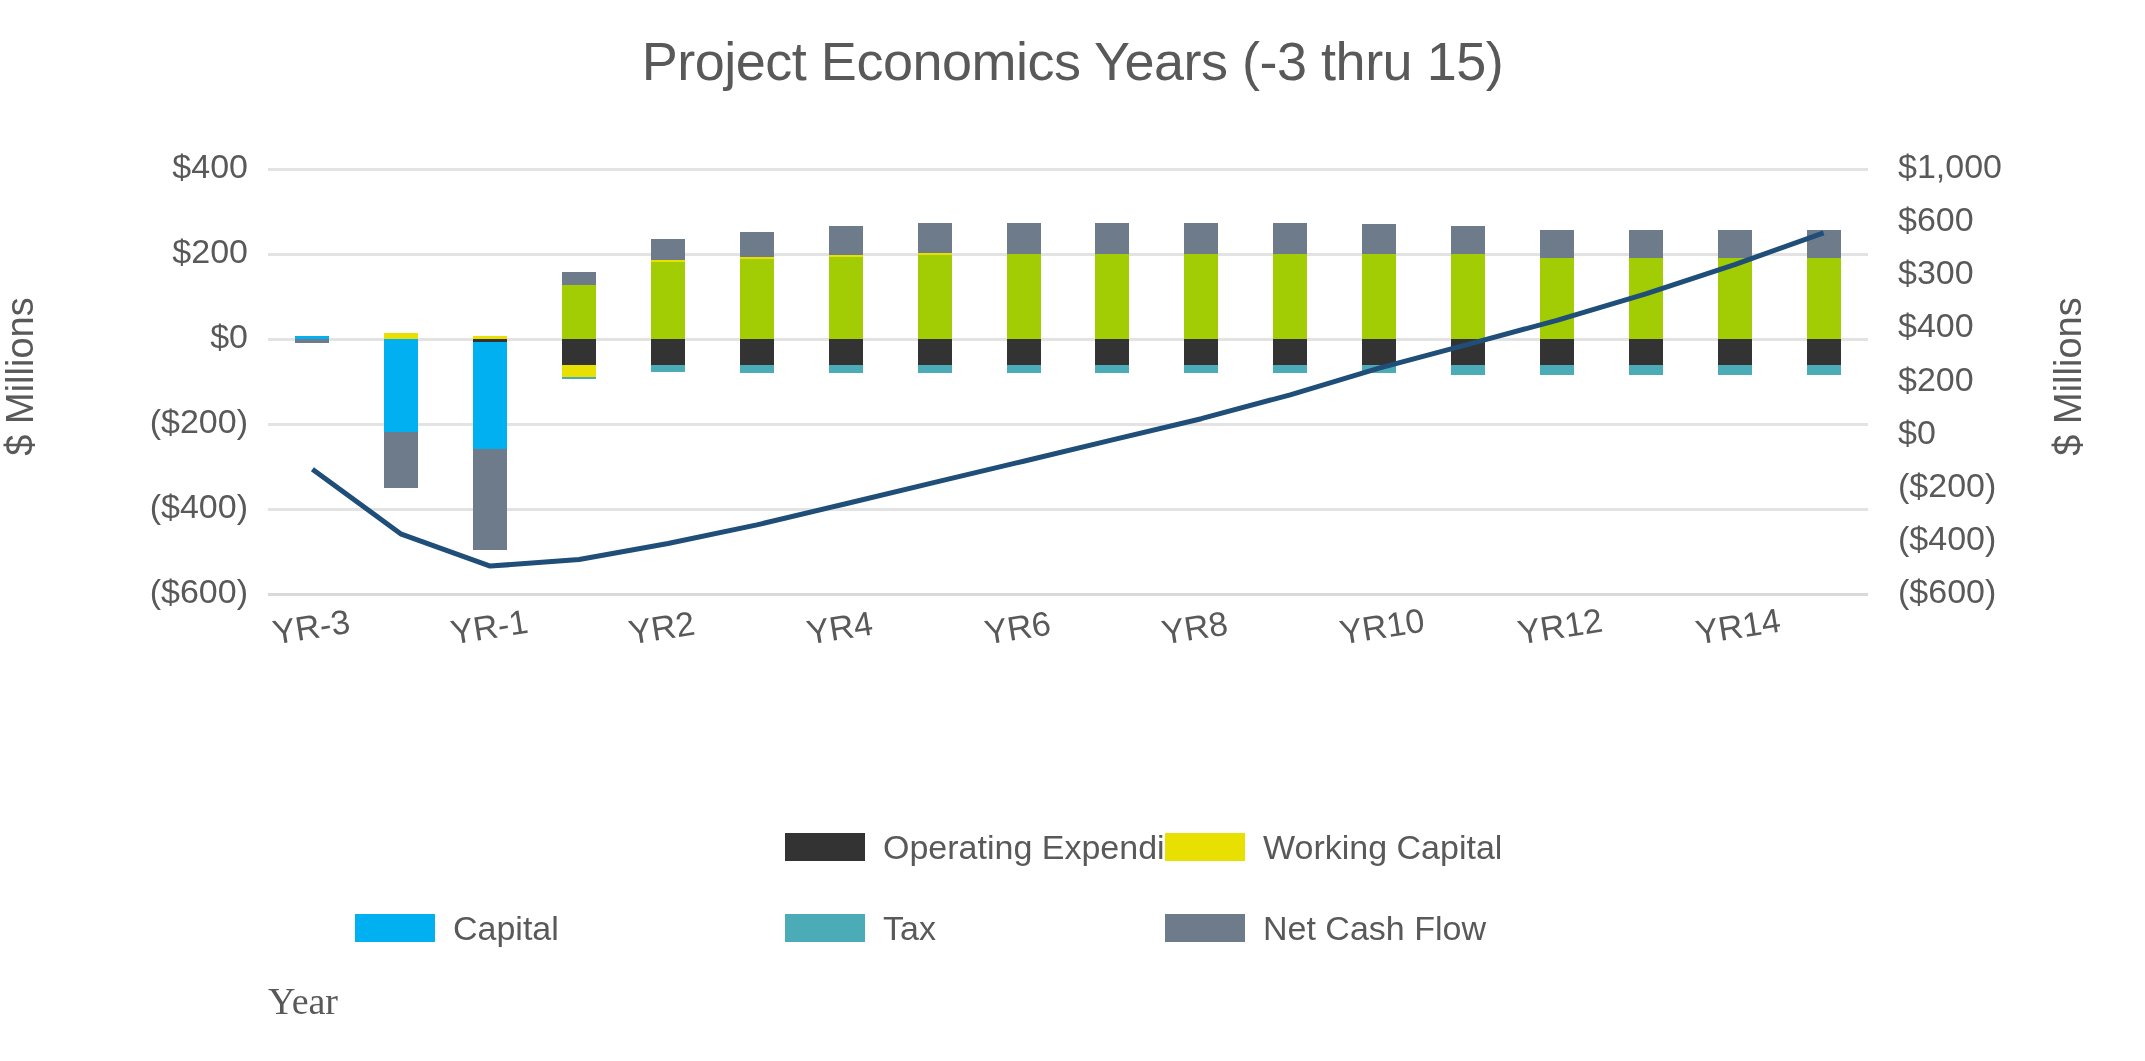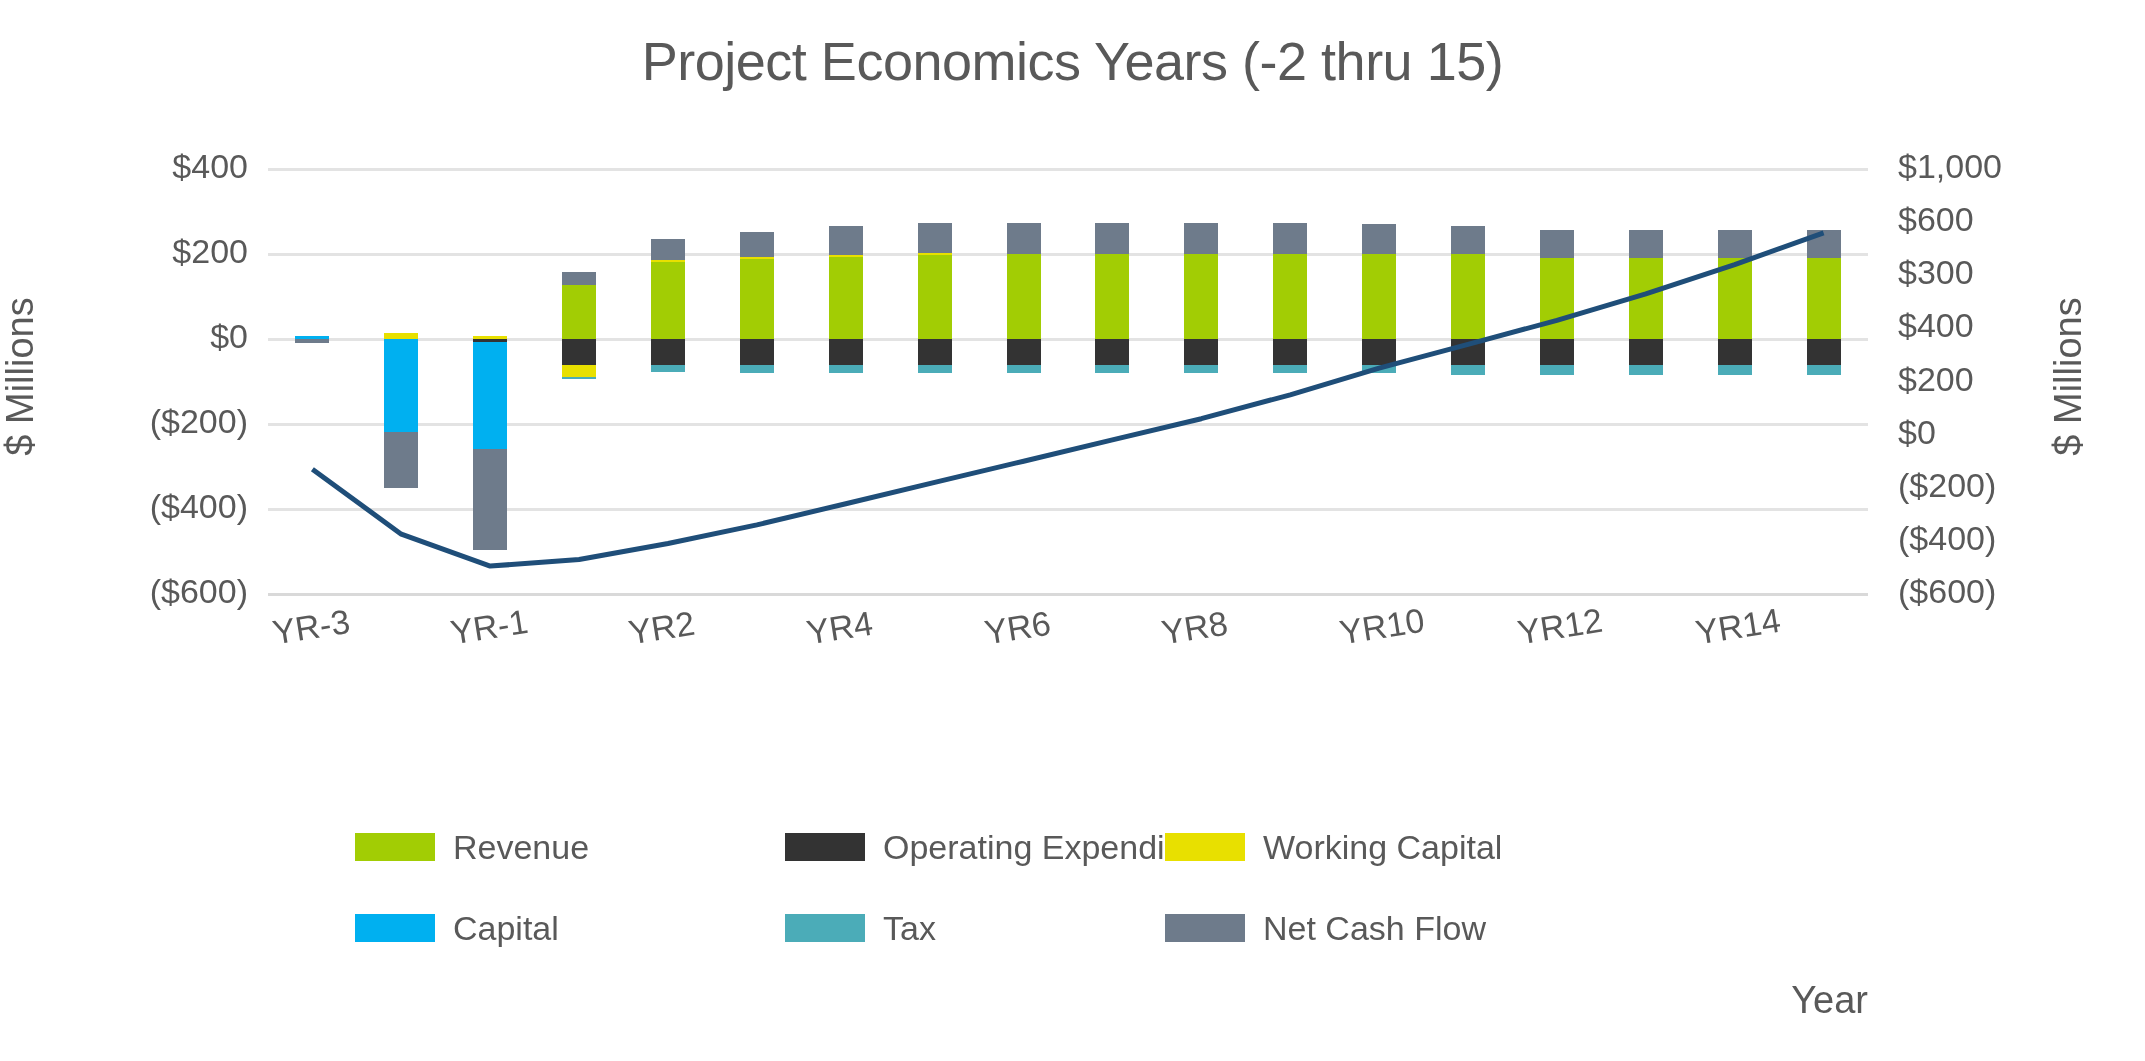--- a/index.html
+++ b/index.html
@@ -32,38 +32,38 @@
   }
   .axis-title.left{transform:rotate(-90deg);}
   .axis-title.right{transform:rotate(-90deg);}
 
   
   .xtick{
     position:absolute;font-size:34px;color:#595959;white-space:nowrap;
     transform:rotate(-9deg);transform-origin:left top;
   }
   .x-axis-title{
-    position:absolute;left:0;top:810px;width:1600px;text-align:right;
-    font-size:38px;color:#595959;
+    position:absolute;left:0;top:810px;width:1600px;text-align:left;
+    font-size:38px;color:#595959;font-family:Liberation Serif, serif;
   }
 
   
   .legend{position:absolute;left:355px;top:825px;width:1400px;}
   .legend-row{display:flex;align-items:center;margin-bottom:37px;}
   .legend-item{display:flex;align-items:center;}
   .swatch{width:80px;height:28px;margin-right:18px;flex:none;}
   .line-swatch{width:80px;height:4px;margin-right:18px;background:#1F4E79;flex:none;}
   .legend-label{font-size:34px;color:#595959;white-space:nowrap;}
 </style>
 </head>
 <body>
 
 <div class="chart-root">
 
-  <div class="chart-title">Project Economics Years (-2 thru 15)</div>
+  <div class="chart-title">Project Economics Years (-3 thru 15)</div>
 
   <div class="axis-title left" id="left-axis-title" style="left: -80px; top: 355px; width: 200px; text-align: center;">$ Millions</div>
 
   <div class="axis-title right" id="right-axis-title" style="left: 1968px; top: 355px; width: 200px; text-align: center;">$ Millions</div>
 
   <div id="ytick-left-layer">
       <div class="y-left" style="left: 48px; top: 147px;">$400</div>
       <div class="y-left" style="left: 48px; top: 232px;">$200</div>
       <div class="y-left" style="left: 48px; top: 317px;">$0</div>
       <div class="y-left" style="left: 48px; top: 402px;">($200)</div>
@@ -215,24 +215,20 @@
         <div class="xtick" style="left: 891.333px; top: 445px;">YR8</div>
         <div class="xtick" style="left: 1069.11px; top: 445px;">YR10</div>
         <div class="xtick" style="left: 1246.89px; top: 445px;">YR12</div>
         <div class="xtick" style="left: 1424.67px; top: 445px;">YR14</div>
       </div>
     <div class="x-axis-title">Year</div>
   </div>
 
   <div class="legend" id="legend">
       <div class="legend-row" style="position: relative; height: 44px;">
-        <div class="legend-item" style="position: absolute; left: 0px;">
-          <span class="swatch" style="background: rgb(162, 205, 4);"></span>
-          <span class="legend-label">Revenue</span>
-        </div>
         <div class="legend-item" style="position: absolute; left: 430px;">
           <span class="swatch" style="background: rgb(51, 51, 51);"></span>
           <span class="legend-label">Operating Expenditure</span>
         </div>
         <div class="legend-item" style="position: absolute; left: 810px;">
           <span class="swatch" style="background: rgb(232, 224, 0);"></span>
           <span class="legend-label">Working Capital</span>
         </div>
       </div>
       <div class="legend-row" style="position: relative; height: 44px;">

